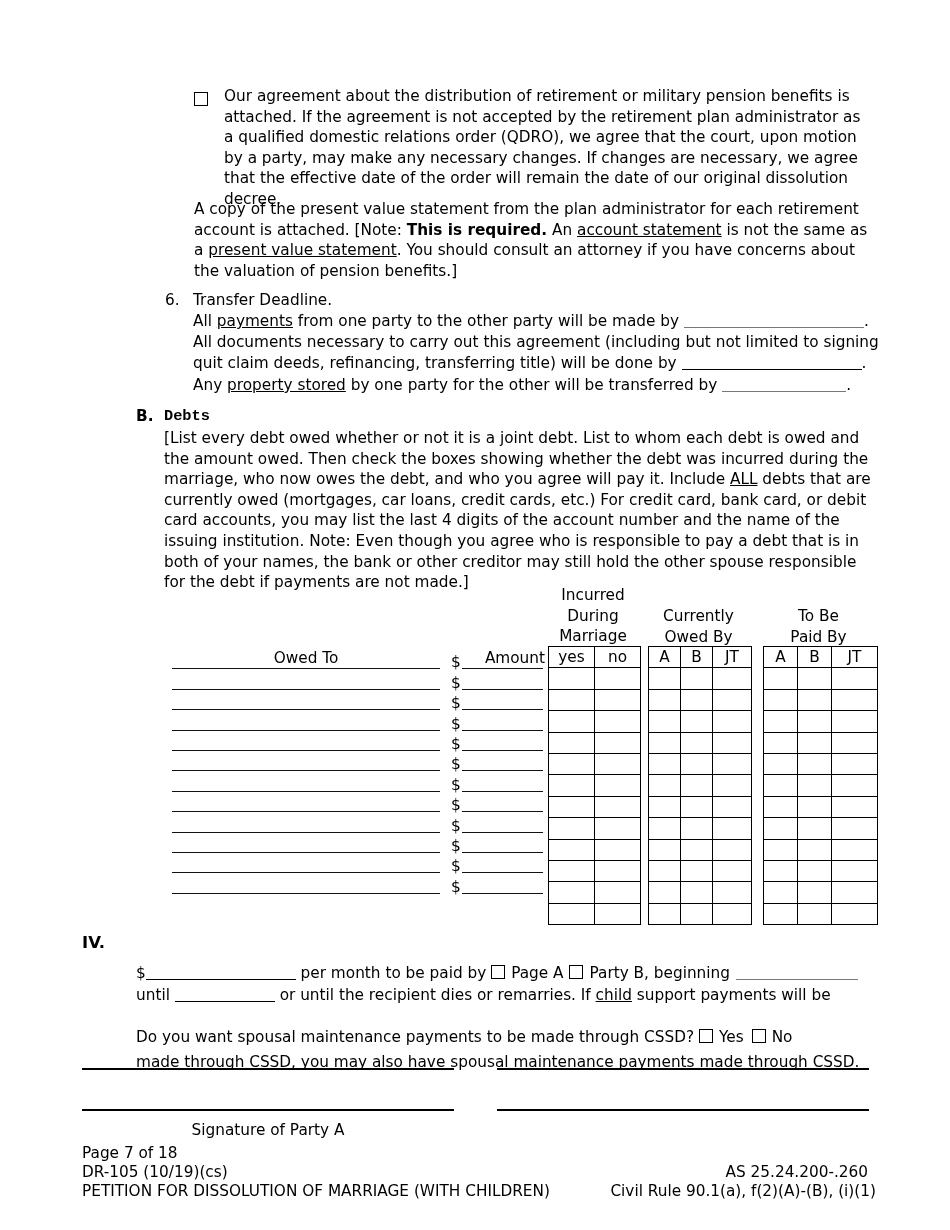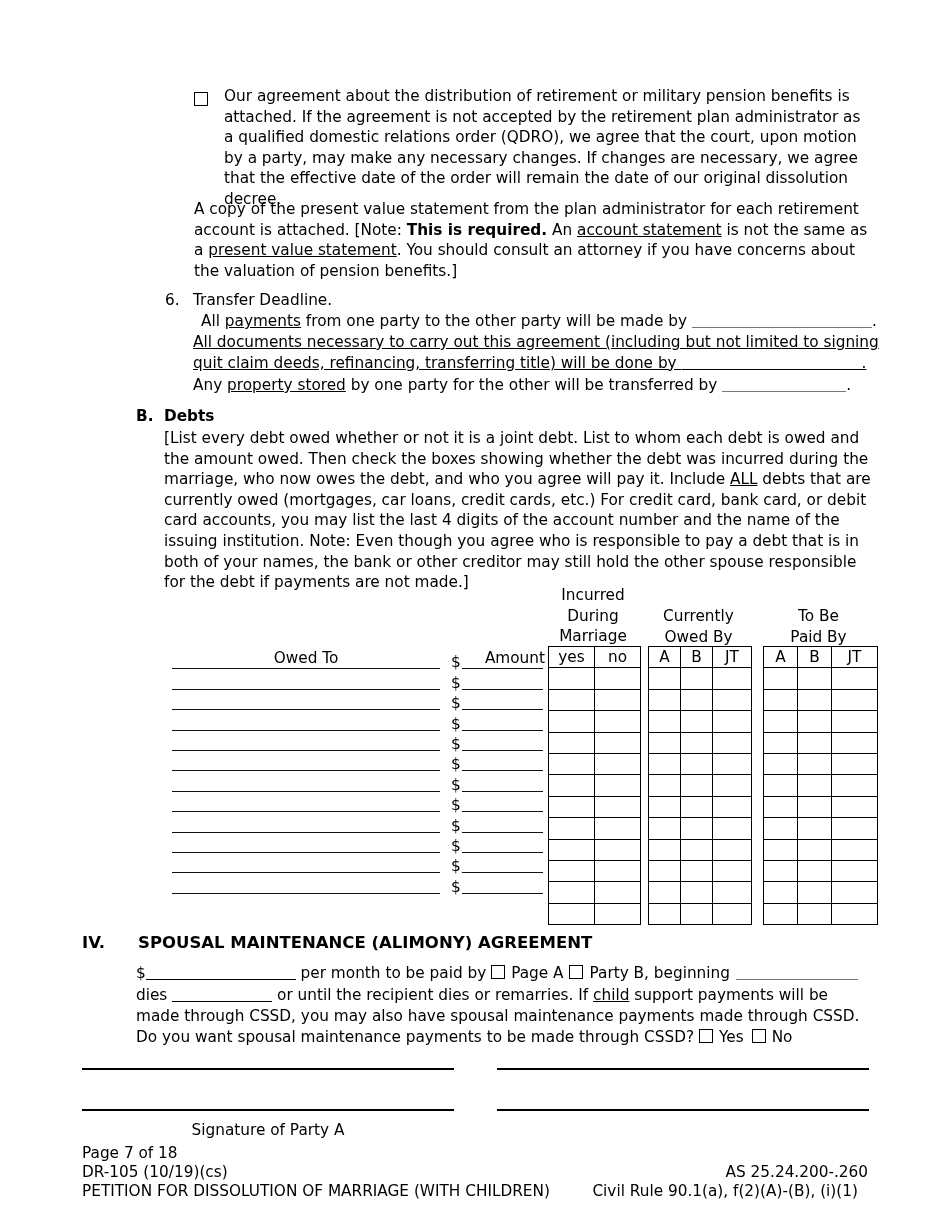--- a/index.html
+++ b/index.html
@@ -64,27 +64,25 @@
   }
   #sec6-title {
     position: absolute;
     left: 193px; top: 290px;
   }
   #sec6-l1 {
     position: absolute;
     left: 193px; top: 311px;
     width: 690px;
     white-space: nowrap;
-    margin-left: 8px;
   }
   #sec6-l2 {
     position: absolute;
     left: 193px; top: 332px;
     width: 690px;
-    text-decoration: underline;
   }
   #sec6-l4 {
     position: absolute;
     left: 193px; top: 375px;
     width: 690px;
     white-space: nowrap;
   }
   .fill {
     display: inline-block;
     border-bottom: 1.5px solid #000;
@@ -101,20 +99,21 @@
   
   #secB-letter {
     position: absolute;
     left: 136px; top: 406px;
     font-weight: bold;
   }
   #secB-title {
     position: absolute;
     left: 164px; top: 406px;
     font-weight: bold;
+    font-family: Liberation Mono, monospace;
   }
   #secB-para {
     position: absolute;
     left: 164px; top: 428px;
     width: 710px;
   }
 
   
   #debt-area {
     position: absolute;
@@ -205,21 +204,21 @@
     font-size: 16.5px;
   }
   #secIV-title {
     position: absolute;
     left: 138px; top: 933px;
     font-weight: bold;
     font-size: 16.5px;
   }
   #sm-l1 { position: absolute; left: 136px; top: 963px; white-space: nowrap; }
   #sm-l2 { position: absolute; left: 136px; top: 985px; white-space: nowrap; }
-  #sm-l3 { position: absolute; left: 136px; top: 1006px; white-space: nowrap; text-align: right; }
+  #sm-l3 { position: absolute; left: 136px; top: 1052px; white-space: nowrap; text-align: right; }
   #sm-l4 { position: absolute; left: 136px; top: 1027px; white-space: nowrap; }
 
   
   .sigline {
     position: absolute;
     border-top: 2.2px solid #000;
     height: 0;
   }
   .siglabel {
     position: absolute;
@@ -233,21 +232,21 @@
   #sig-a2 { left: 82px; width: 372px; top: 1109px; }
   #sig-b2 { left: 497px; width: 372px; top: 1109px; }
   #sig-a2-lbl { left: 82px; width: 372px; top: 1121px; }
   #sig-b2-lbl { left: 497px; width: 372px; top: 1121px; }
 
   
   #ft-page   { position: absolute; left: 82px;  top: 1144px; font-size: 15.3px; }
   #ft-form   { position: absolute; left: 82px;  top: 1163px; font-size: 15.3px; }
   #ft-title  { position: absolute; left: 82px;  top: 1182px; font-size: 15.3px; }
   #ft-as     { position: absolute; right: 82px; top: 1163px; font-size: 15.3px; text-align: right; }
-  #ft-rule   { position: absolute; right: 92px; top: 1182px; font-size: 15.3px; text-align: center; }
+  #ft-rule   { position: absolute; right: 74px; top: 1182px; font-size: 15.3px; text-align: center; }
 </style>
 </head>
 <body>
 
 <div class="page">
 
   <div id="cb-block" class="txt">
     <span class="cb-holder"><span class="cbox"></span></span>
     <span class="cb-text">Our agreement about the distribution of retirement or military pension benefits is attached. If the agreement is not accepted by the retirement plan administrator as a qualified domestic relations order (QDRO), we agree that the court, upon motion by a party, may make any necessary changes. If changes are necessary, we agree that the effective date of the order will remain the date of our original dissolution decree.</span>
   </div>
@@ -528,25 +527,24 @@
               <td style="width: 33px;"></td>
               <td style="width: 45px;"></td>
             </tr>
           </tbody>
         </table>
     </div>
 
   </div>
 
   <div id="secIV-num">IV.</div>
-  <div id="secIV-title">SPOUSAL MAINTENANCE (ALIMONY) AGREEMENT</div>
 
   <div id="sm-l1" class="txt"><span>$</span><span class="fill" style="width:150px"></span><span> per month to be paid by </span><span class="cbox"></span><span style="margin:0 6px 0 6px">Page A</span><span class="cbox"></span><span style="margin:0 6px 0 6px">Party B, beginning</span><span class="fill-thin" style="width:122px"></span></div>
 
-  <div id="sm-l2" class="txt"><span>dies </span><span class="fill" style="width:100px"></span><span> or until the recipient dies or remarries.  If </span><span class="u">child</span><span> support payments will be</span></div>
+  <div id="sm-l2" class="txt"><span>until </span><span class="fill" style="width:100px"></span><span> or until the recipient dies or remarries.  If </span><span class="u">child</span><span> support payments will be</span></div>
 
   <div id="sm-l3" class="txt">made through CSSD, you may also have spousal maintenance payments made through CSSD.</div>
 
   <div id="sm-l4" class="txt"><span>Do you want spousal maintenance payments to be made through CSSD? </span><span class="cbox"></span><span style="margin:0 8px 0 6px">Yes</span><span class="cbox"></span><span style="margin:0 0 0 6px">No</span></div>
 
   <div class="sigline" id="sig-a1"></div>
   <div class="sigline" id="sig-b1"></div>
 
   <div class="sigline" id="sig-a2"></div>
   <div class="sigline" id="sig-b2"></div>

